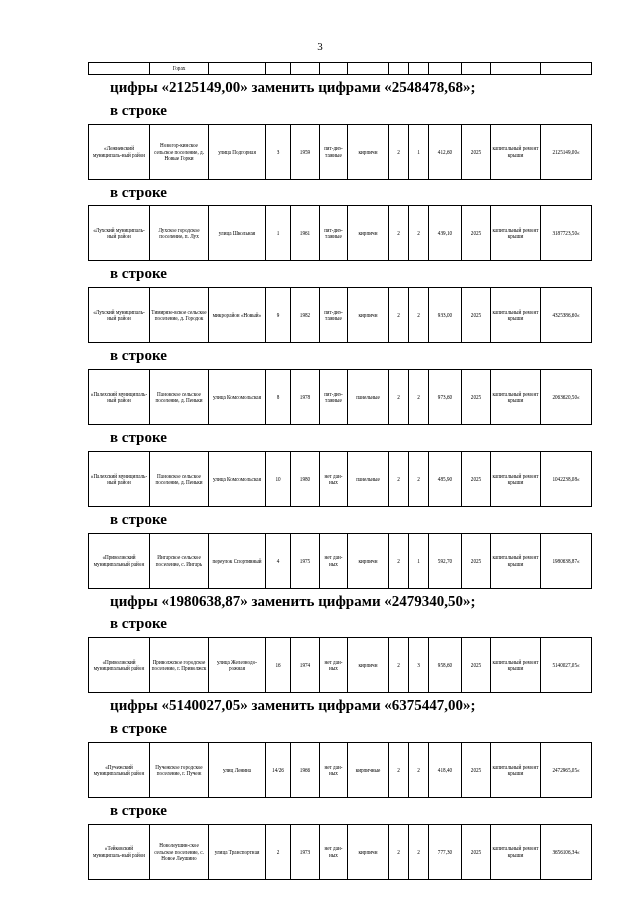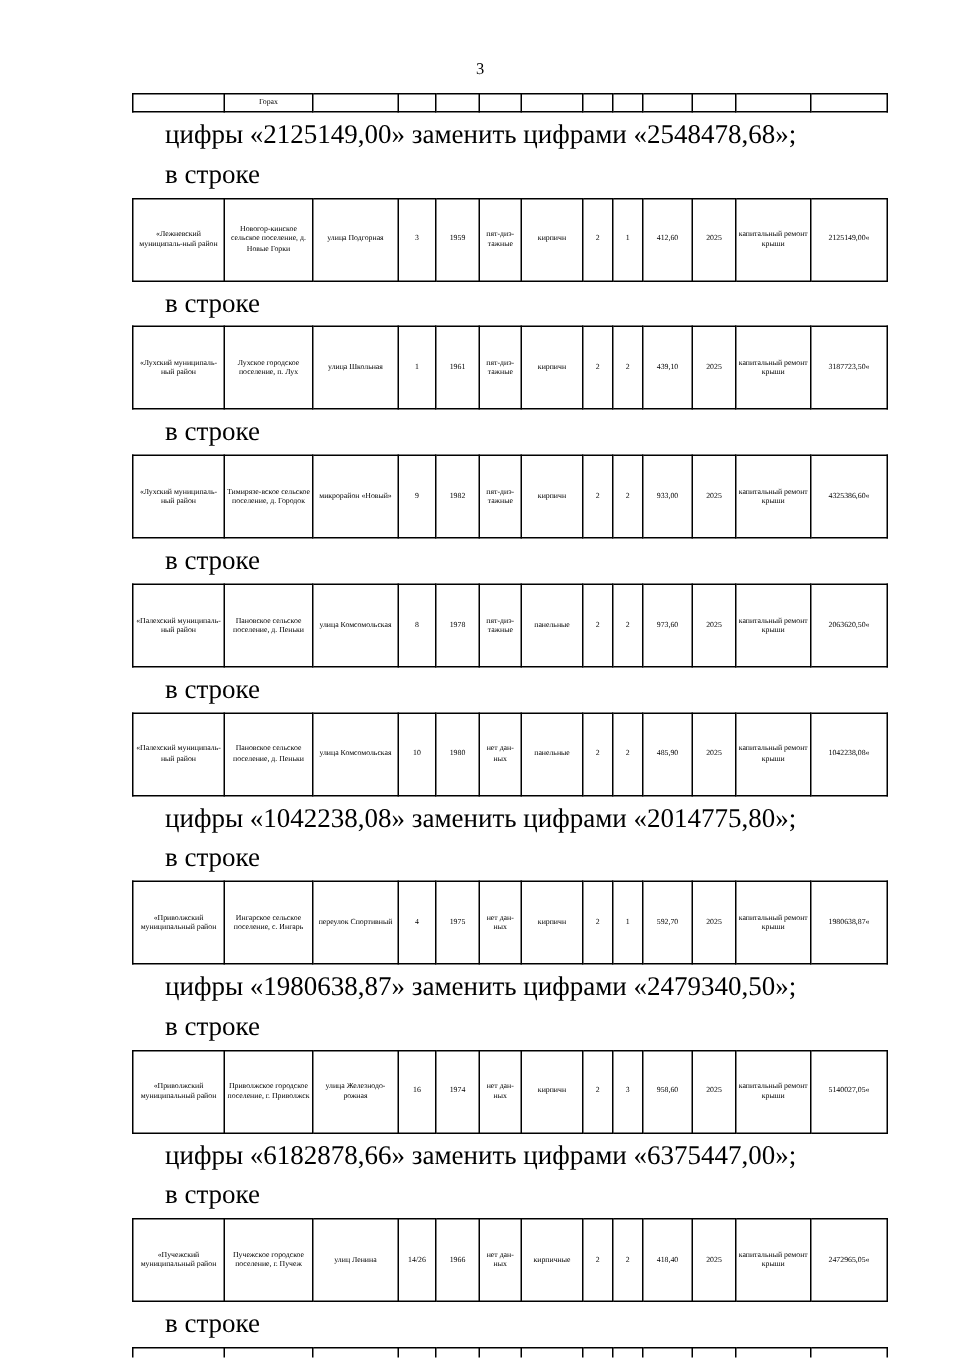--- a/index.html
+++ b/index.html
@@ -60,24 +60,25 @@
   .c4 { width: 26px; }
   .c5 { width: 25px; }
   .c6 { width: 38px; }
   .c7 { width: 17px; }
   .c8 { width: 17px; }
   .c9 { width: 30px; }
   .c10 { width: 26px; }
   .c11 { width: 47px; }
   .c12 { width: 48px; }
   .textline {
-    font-size: 18px;
+    font-size: 15px;
     line-height: 1.32;
     margin: 3px 0 3px 0;
     text-align: left;
+    font-weight: bold;
   }
   .textline.indent { text-indent: 22px; }
 </style>
 </head>
 <body>
 
 <div class="page">
 
   <div class="page-number">3</div>
 
@@ -202,21 +203,20 @@
         <td class="c7">2</td>
         <td class="c8">2</td>
         <td class="c9">485,90</td>
         <td class="c10">2025</td>
         <td class="c11">капитальный ремонт крыши</td>
         <td class="c12">1042238,08«</td>
       </tr>
     </tbody>
       </table>
 
-    <div class="textline indent">цифры «1042238,08» заменить цифрами «2014775,80»;</div>
     <div class="textline indent">в строке</div>
     <table class="rowtable tall">
       <tbody>
           <tr>
         <td class="c0">«Приволжский муниципальный район</td>
         <td class="c1">Ингарское сельское поселение, с. Ингарь</td>
         <td class="c2">переулок Спортивный</td>
         <td class="c3">4</td>
         <td class="c4">1975</td>
         <td class="c5">нет дан-ных</td>
@@ -246,21 +246,21 @@
         <td class="c7">2</td>
         <td class="c8">3</td>
         <td class="c9">958,60</td>
         <td class="c10">2025</td>
         <td class="c11">капитальный ремонт крыши</td>
         <td class="c12">5140027,05«</td>
       </tr>
     </tbody>
       </table>
 
-    <div class="textline indent">цифры «6182878,66» заменить цифрами «6375447,00»;</div>
+    <div class="textline indent">цифры «5140027,05» заменить цифрами «6375447,00»;</div>
     <div class="textline indent">в строке</div>
     <table class="rowtable tall">
       <tbody>
           <tr>
         <td class="c0">«Пучежский муниципальный район</td>
         <td class="c1">Пучежское городское поселение, г. Пучеж</td>
         <td class="c2">улиц Ленина</td>
         <td class="c3">14/26</td>
         <td class="c4">1966</td>
         <td class="c5">нет дан-ных</td>

